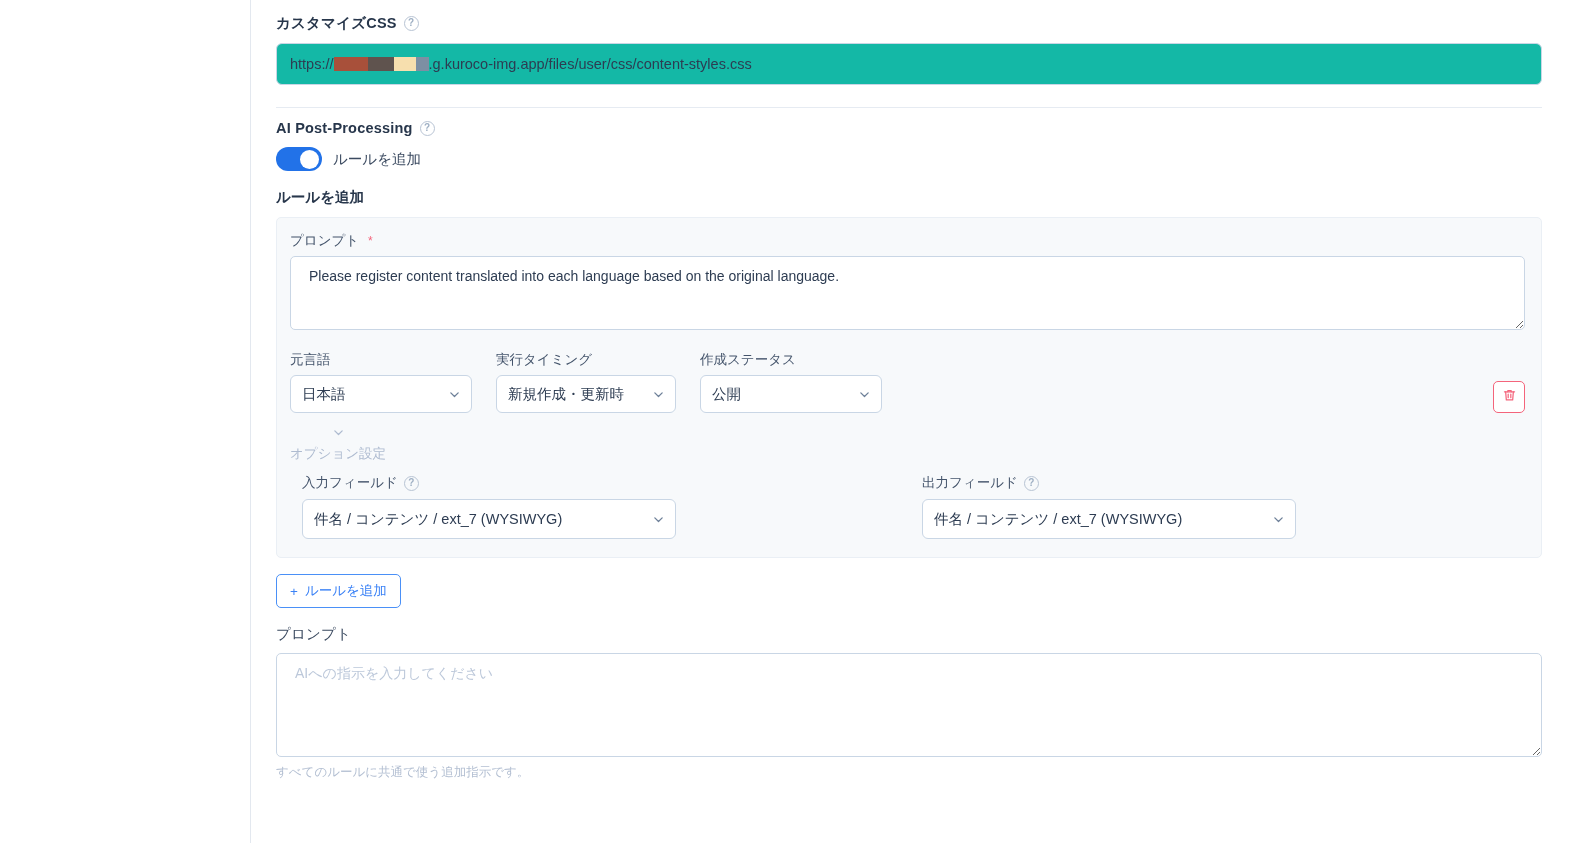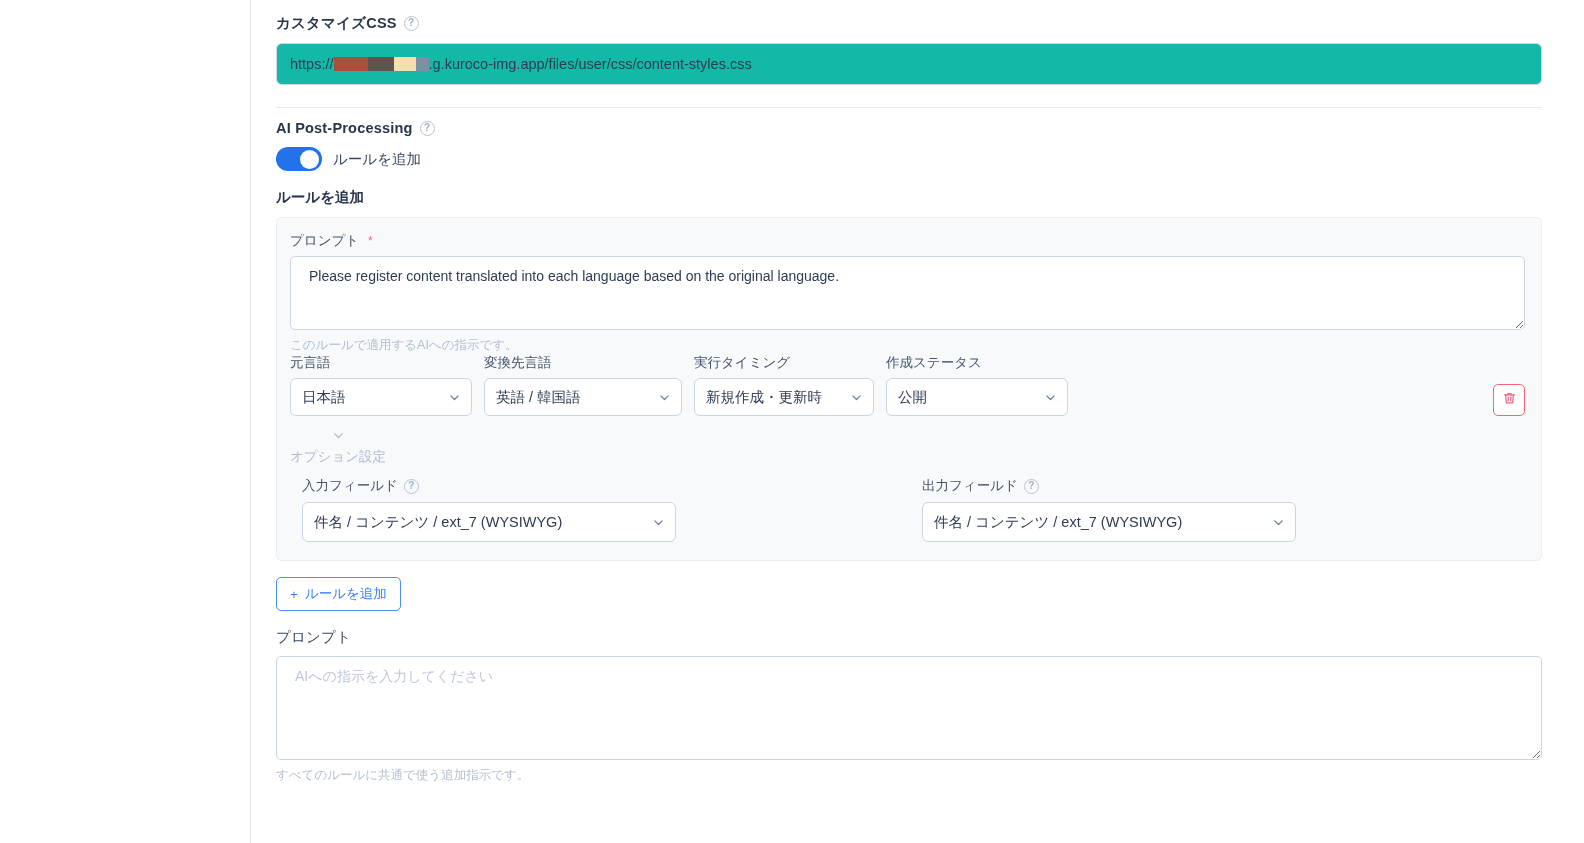--- a/index.html
+++ b/index.html
@@ -153,21 +153,22 @@
   .chev {
     width: 11px; height: 11px;
     flex: 0 0 11px;
     color: #6e8099;
   }
   .chev svg { display: block; }
 
   .row-selects {
     display: flex;
     align-items: flex-end;
-    gap: 12px;
+    gap: 24px;
+    margin-top: 17px;
     justify-content: flex-end;
   }
   .sel-group { display: flex; flex-direction: column; gap: 6px; }
   .sel-group .label-plain { font-size: 13.5px; color: #44546b; }
 
   .trash-btn {
     width: 32px; height: 32px;
     border: 1px solid #f4647b;
     border-radius: 5px;
     background: #fff;
@@ -266,48 +267,36 @@
 
     
     <div class="rule-card" style="margin-top:10px;">
 
       <div class="label-plain" style="font-size:13.5px;">
         <span>プロンプト</span>
         <span class="req-star">*</span>
       </div>
 
       <textarea class="ta" rows="3" style="height: 74px; margin-top: 6px;">Please register content translated into each language based on the original language.</textarea>
-      <div class="hint">このルールで適用するAIへの指示です。</div>
 
       
       <div class="row-selects">
 
         <div class="sel-group" style="width:182px;">
           <div class="label-plain">元言語</div>
           <div class="select-box">
             <span>日本語</span>
             <span class="chev">
                 <svg viewBox="0 0 12 12">
                   <path d="M2 4.2 L6 8.2 L10 4.2" fill="none" stroke="currentColor" stroke-width="1.4" stroke-linecap="round" stroke-linejoin="round"></path>
                 </svg>
               </span>
           </div>
         </div>
 
-        <div class="sel-group" style="width:198px;">
-          <div class="label-plain">変換先言語</div>
-          <div class="select-box">
-            <span>英語 / 韓国語</span>
-            <span class="chev">
-                <svg viewBox="0 0 12 12">
-                  <path d="M2 4.2 L6 8.2 L10 4.2" fill="none" stroke="currentColor" stroke-width="1.4" stroke-linecap="round" stroke-linejoin="round"></path>
-                </svg>
-              </span>
-          </div>
-        </div>
 
         <div class="sel-group" style="width:180px;">
           <div class="label-plain">実行タイミング</div>
           <div class="select-box">
             <span>新規作成・更新時</span>
             <span class="chev">
                 <svg viewBox="0 0 12 12">
                   <path d="M2 4.2 L6 8.2 L10 4.2" fill="none" stroke="currentColor" stroke-width="1.4" stroke-linecap="round" stroke-linejoin="round"></path>
                 </svg>
               </span>

